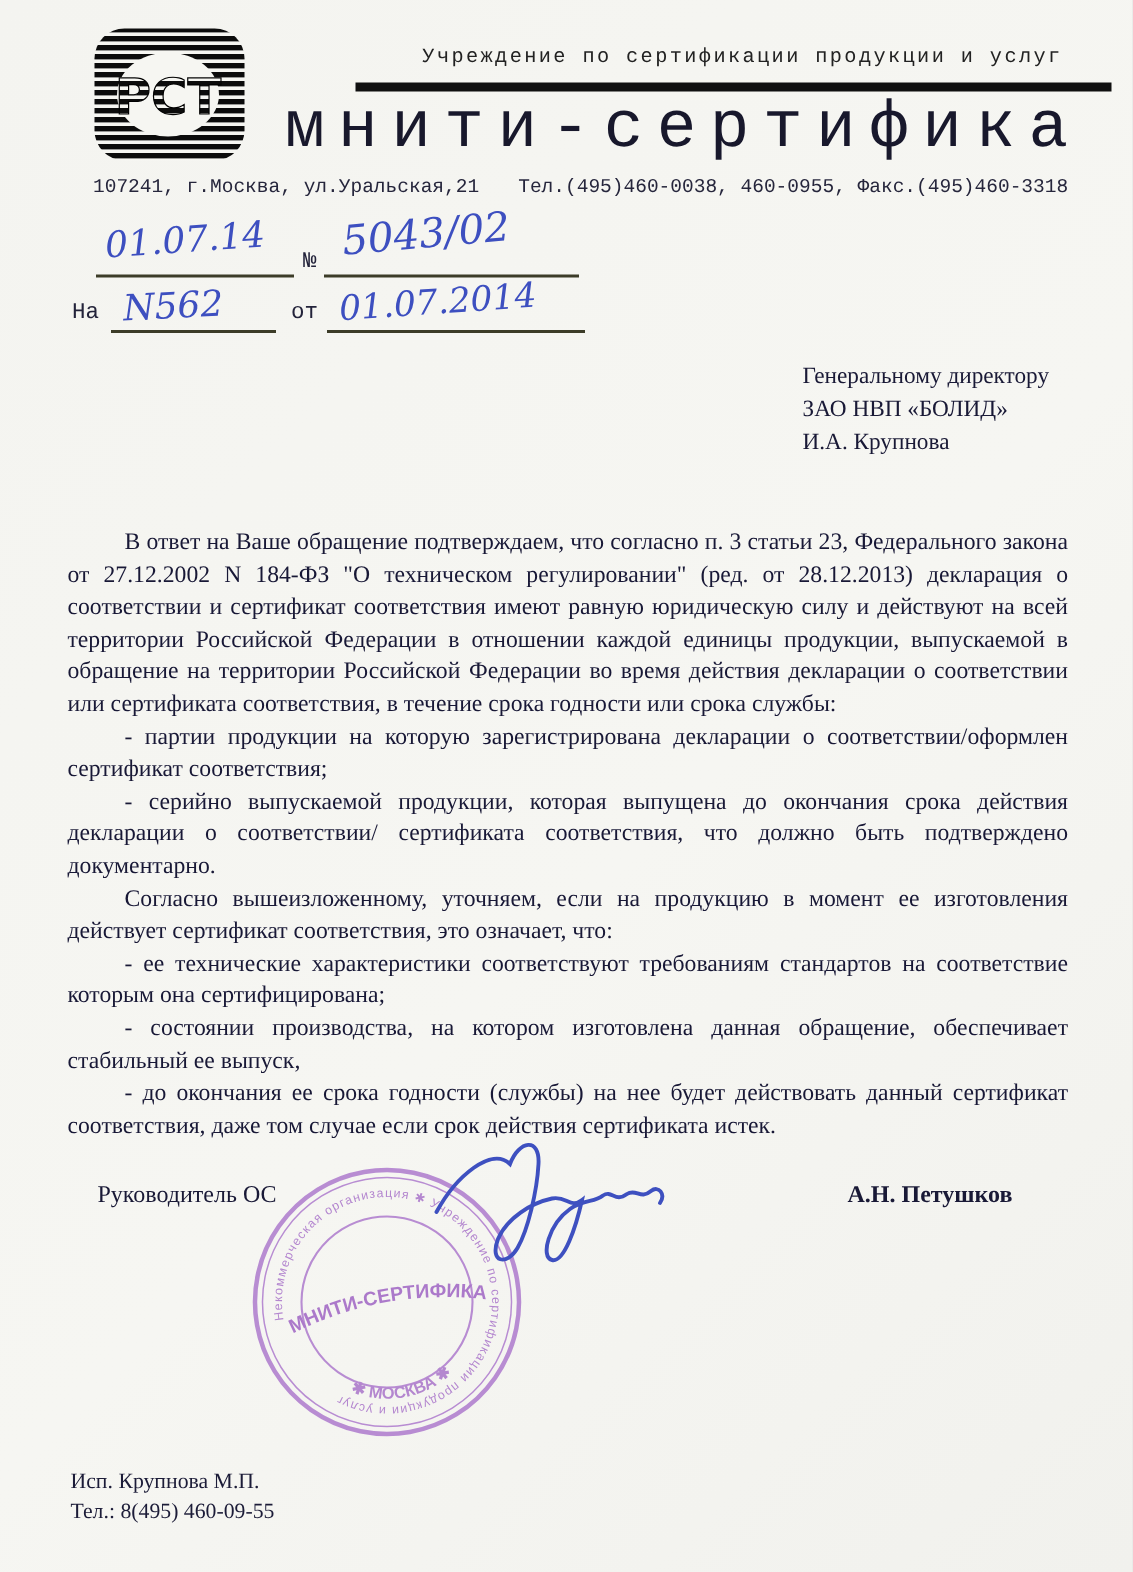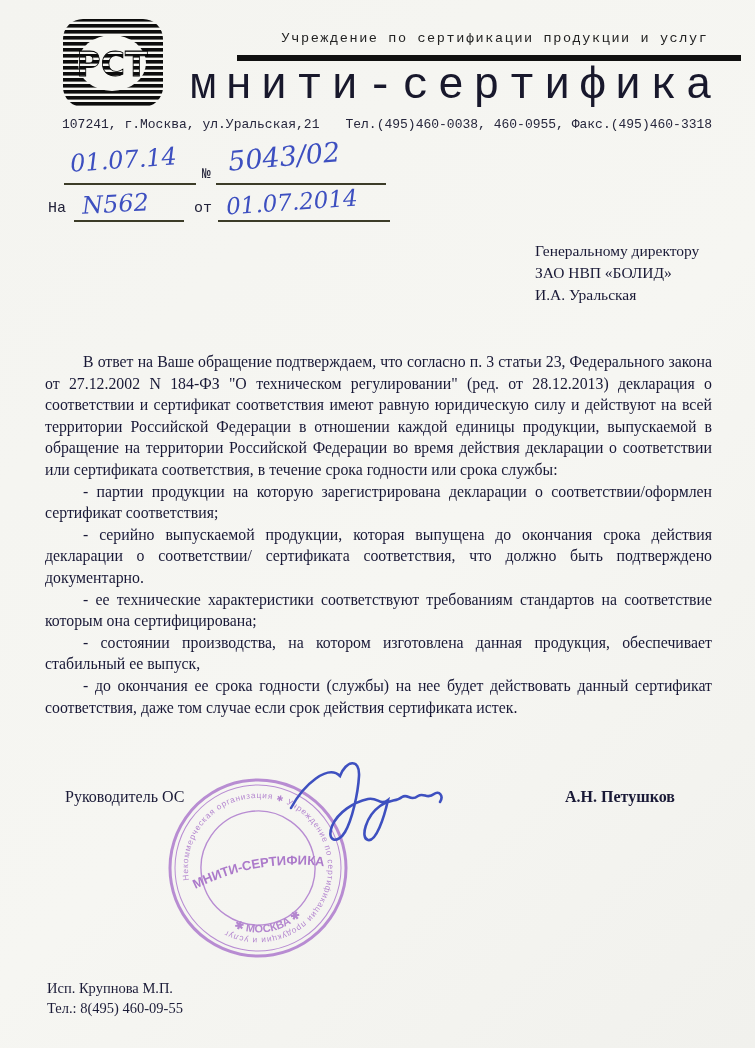--- a/index.html
+++ b/index.html
@@ -103,29 +103,30 @@
   <div class="ref-label" style="left:48px;top:200px;">На</div>
   <div class="hw" style="left:82px;top:190px;font-size:24px;transform:rotate(-3deg);">N562</div>
   <div class="ref-line" style="left:74px;top:220px;width:110px;"></div>
   <div class="ref-label" style="left:194px;top:200px;">от</div>
   <div class="hw" style="left:226px;top:189px;font-size:23px;">01.07.2014</div>
   <div class="ref-line" style="left:218px;top:220px;width:172px;"></div>
 
   <div class="recipient">
     <div>Генеральному директору</div>
     <div>ЗАО НВП «БОЛИД»</div>
-    <div>И.А. Уральская</div>
+    <div>И.А. Крупнова</div>
   </div>
 
   <div class="body-text">
     <p>В ответ на Ваше обращение подтверждаем, что согласно п. 3 статьи 23, Федерального закона от 27.12.2002 N 184-ФЗ "О техническом регулировании" (ред. от 28.12.2013) декларация о соответствии и сертификат соответствия имеют равную юридическую силу и действуют на всей территории Российской Федерации в отношении каждой единицы продукции, выпускаемой в обращение на территории Российской Федерации во время действия декларации о соответствии или сертификата соответствия, в течение срока годности или срока службы:</p>
     <p>- партии продукции на которую зарегистрирована декларации о соответствии/оформлен сертификат соответствия;</p>
     <p>- серийно выпускаемой продукции, которая выпущена до окончания срока действия декларации о соответствии/ сертификата соответствия, что должно быть подтверждено документарно.</p>
+    <p>Согласно вышеизложенному, уточняем, если на продукцию в момент ее изготовления действует сертификат соответствия, это означает, что:</p>
     <p>- ее технические характеристики соответствуют требованиям стандартов на соответствие которым она сертифицирована;</p>
-    <p>- состоянии производства, на котором изготовлена данная продукция, обеспечивает стабильный ее выпуск,</p>
+    <p>- состоянии производства, на котором изготовлена данная обращение, обеспечивает стабильный ее выпуск,</p>
     <p>- до окончания ее срока годности (службы) на нее будет действовать данный сертификат соответствия, даже  том случае если срок действия сертификата истек.</p>
   </div>
 
   <div class="sign-role">Руководитель ОС</div>
   <div class="sign-name">А.Н. Петушков</div>
 
   <div class="stamp">
     <svg width="184" height="184" viewBox="0 0 184 184">
       <defs>
         <path id="ringpath" d="M92,92 m-70,0 a70,70 0 1 1 140,0 a70,70 0 1 1 -140,0"></path>

